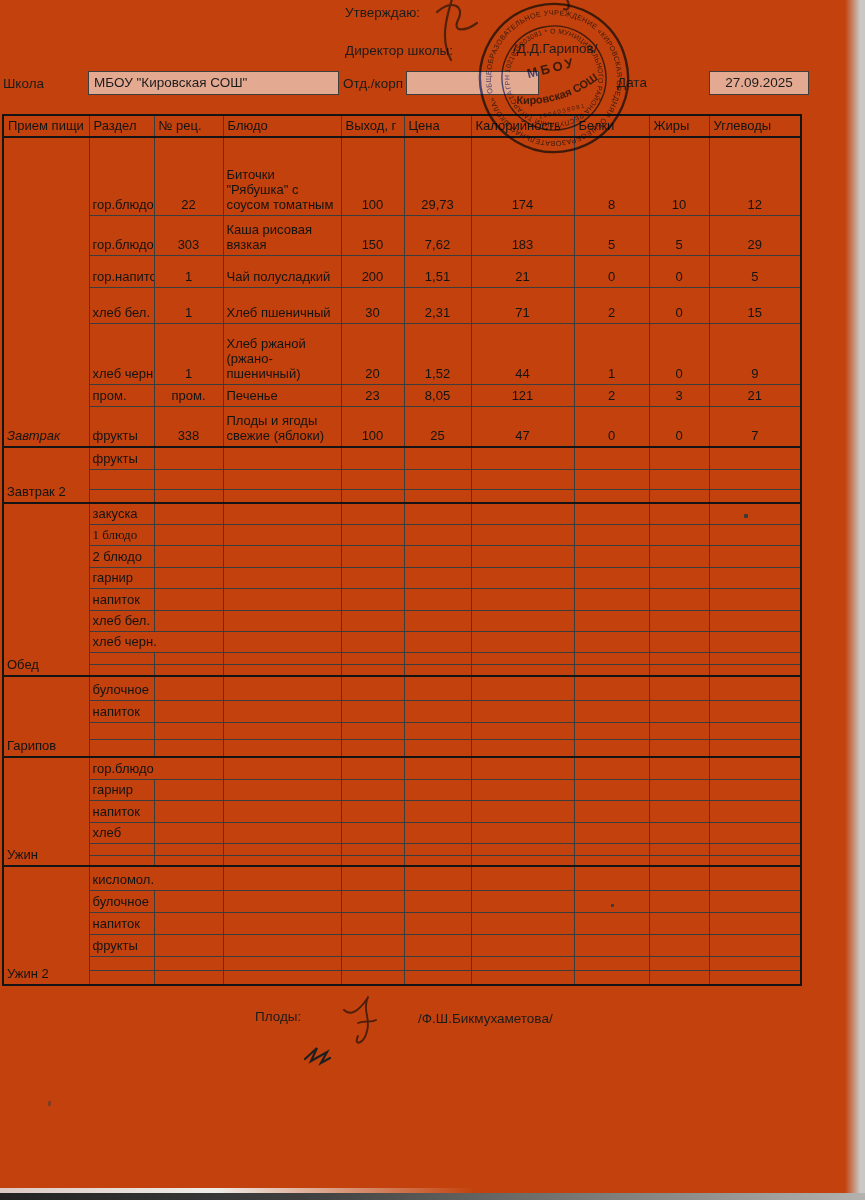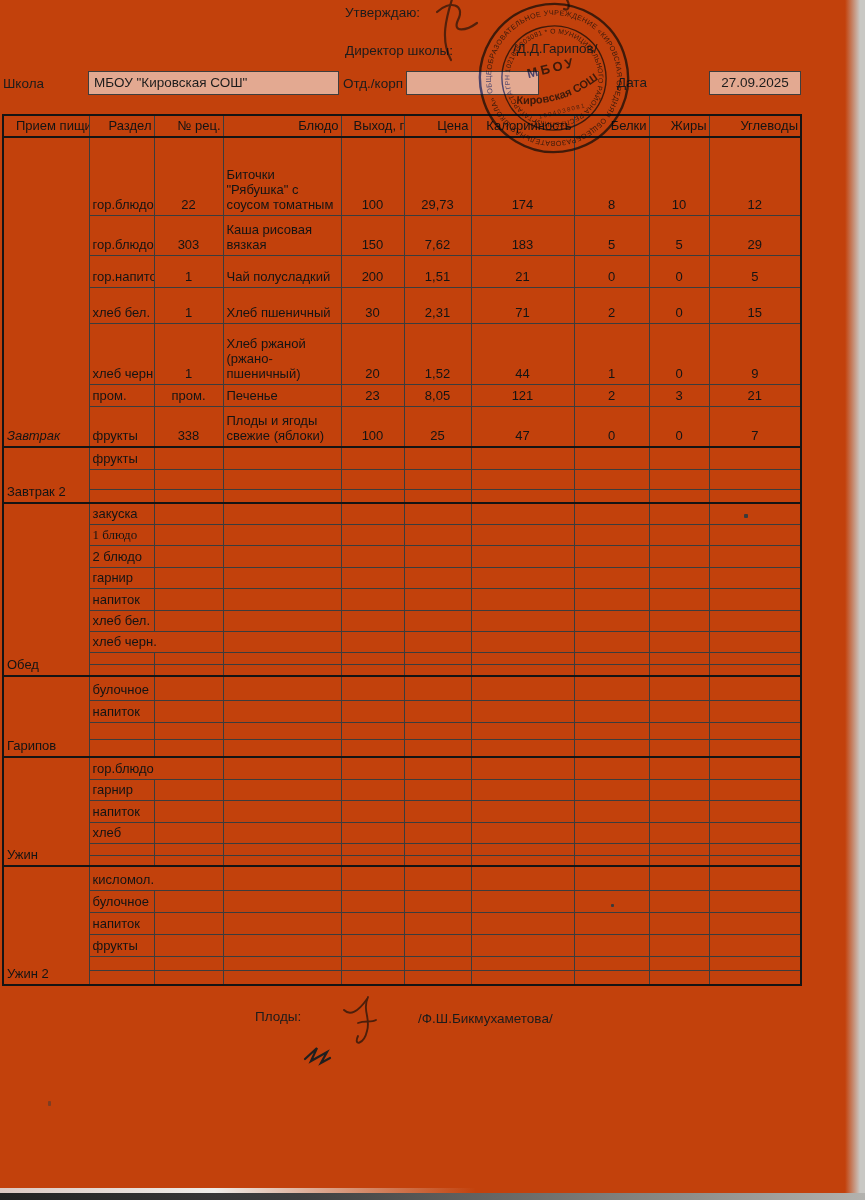--- a/index.html
+++ b/index.html
@@ -19,22 +19,22 @@
   table.menu{
     border-collapse:collapse;table-layout:fixed;width:798px;
     font-size:13px;line-height:15px;color:#141414;
   }
   table.menu{border:2.5px solid #141414;}
   table.menu th,table.menu td{
     border:1px solid #3c3c3c;padding:0 3px 3px 3px;vertical-align:bottom;
     overflow:hidden;
   }
   table.menu th{
-    font-weight:400;text-align:right;vertical-align:middle;
-    padding:2px 2px 3px 12px;border-bottom:2.5px solid #141414;white-space:nowrap;
+    font-weight:400;text-align:left;vertical-align:middle;
+    padding:2px 2px 3px 4px;border-bottom:2.5px solid #141414;white-space:nowrap;
   }
   tr.sec-first td{border-top:2.5px solid #141414;}
   td.meal{vertical-align:top;padding-top:3px;white-space:nowrap;}
   td.meal-deep{padding-top:47px;font-style:italic;}
   td.c0{text-align:left;white-space:nowrap;}
   td.c2{text-align:left;white-space:pre-line;}
   td.c1,td.c3,td.c4,td.c5,td.c6,td.c7,td.c8{text-align:center;white-space:nowrap;}
   
   .edge-right{right:0;top:0;width:20px;height:100%;
     background:linear-gradient(to right,rgba(201,200,196,0),#c9c8c4 75%);}
@@ -55,21 +55,21 @@
   <div class="abs lbl" style="left:345px;top:43px;">Директор школы:</div>
   <div class="abs lbl" style="left:513px;top:41px;">/Д.Д.Гарипов/</div>
 
   <div class="abs lbl" style="left:3px;top:76px;">Школа</div>
   <div class="abs fieldbox" style="left:88px;top:71px;width:251px;">МБОУ "Кировская СОШ"</div>
 
   <div class="abs lbl" style="left:343px;top:76px;">Отд./корп</div>
   <div class="abs fieldbox" style="left:406px;top:71px;width:133px;"></div>
 
   <div class="abs lbl" style="left:617px;top:75px;">Дата</div>
-  <div class="abs fieldbox" style="left:709px;top:71px;width:92px;text-align:center;padding-left:0;">27.09.2025</div>
+  <div class="abs fieldbox" style="left:709px;top:71px;width:100px;text-align:center;padding-left:0;">27.09.2025</div>
 
   <div class="abs" style="left:2px;top:114px;">
     <table class="menu">
       <colgroup>
         <col style="width:86px">
           <col style="width:65px">
           <col style="width:69px">
         <col style="width:118px">
           <col style="width:63px">
           <col style="width:67px">

